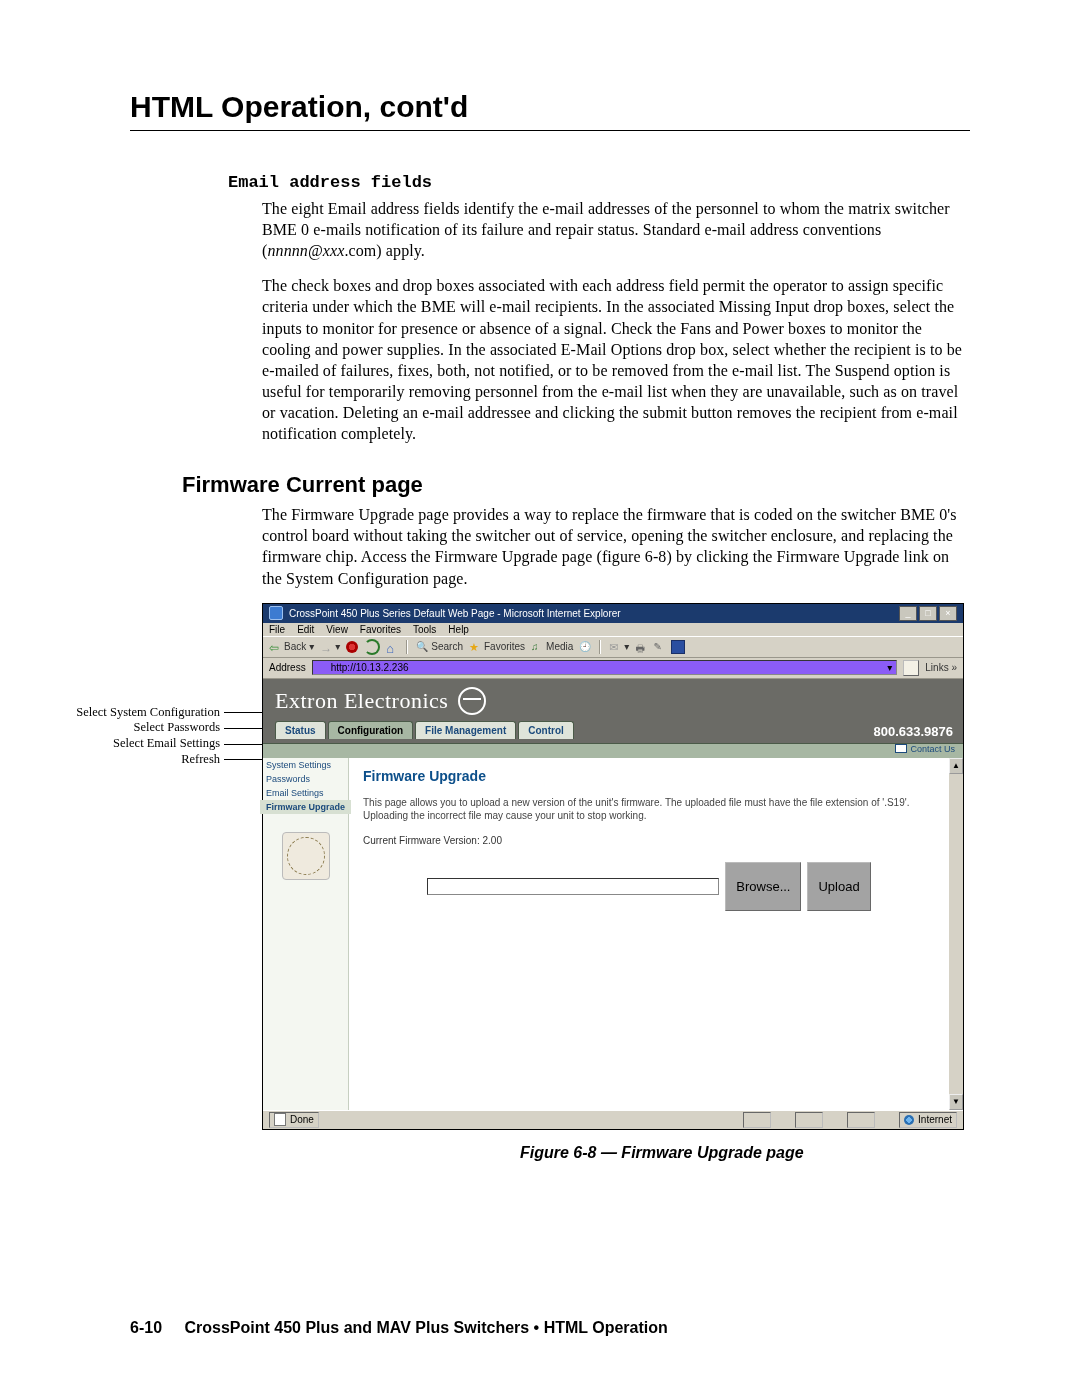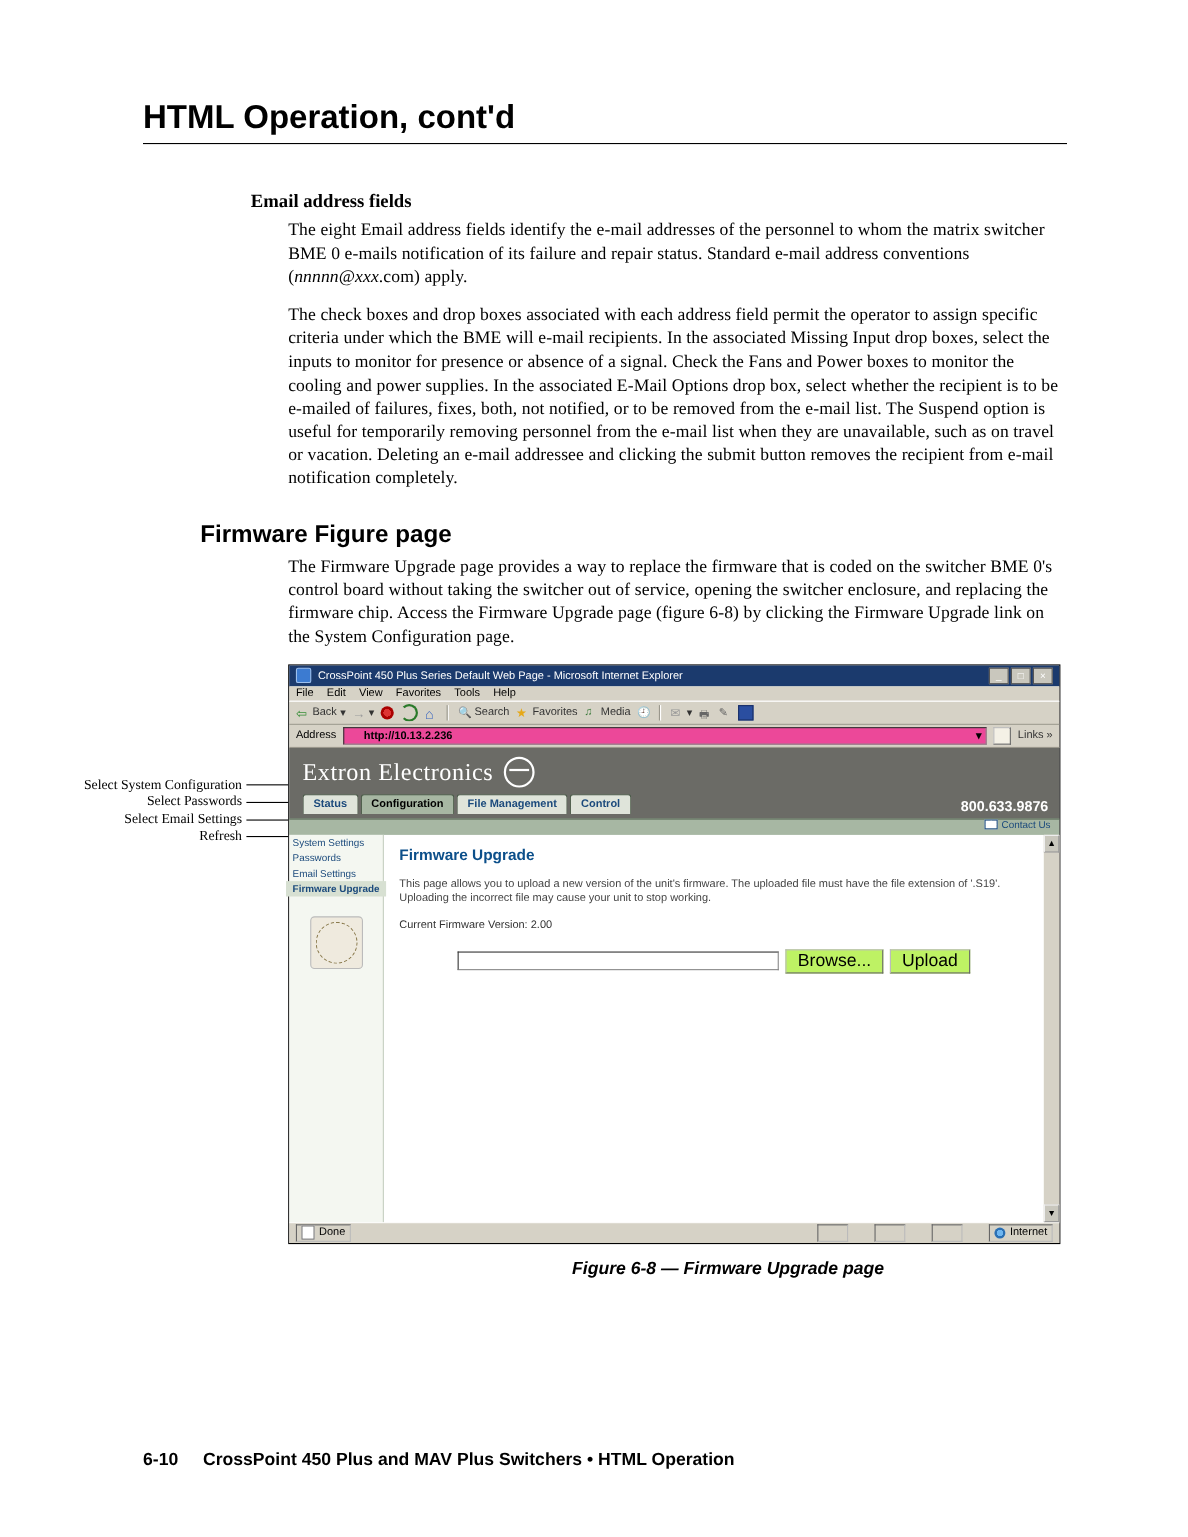--- a/index.html
+++ b/index.html
@@ -22,21 +22,21 @@
     font-weight: 900;
     font-size: 30px;
     margin: 0 0 6px 0;
   }
   .hr {
     border: none;
     border-top: 1.5px solid #000;
     margin: 0 0 42px 0;
   }
   .sec-h3 {
-    font-family: Liberation Serif, serif;
+    font-family: Liberation Mono, monospace;
     font-weight: 900;
     font-size: 17px;
     margin: 0 0 6px 98px;
   }
   .sec-h2 {
     font-family: Arial, Helvetica, sans-serif;
     font-weight: 900;
     font-size: 22px;
     margin: 28px 0 6px 52px;
   }
@@ -136,21 +136,21 @@
   .icn-media::before{content:"♫";color:#3a7a3a;font-size:10px;}
   .icn-hist::before{content:"🕘";font-size:10px;}
   .icn-mail::before{content:"✉";color:#999;font-size:11px;}
   .icn-print::before{content:"🖶";color:#666;font-size:10px;}
   .icn-edit::before{content:"✎";color:#666;font-size:10px;}
   .icn-word{background:#2a4ea0;border:1px solid #1a2f66;}
   .addrbar {
     background:#d6d2c6; border-bottom:1px solid #9a978c; padding:2px 6px;
     display:flex; gap:6px; align-items:center;
   }
-  .addrbar .fld { flex:1; background:#ec4899; border:1px inset #888; padding:1px 4px; display:flex; align-items:flex-end; gap:4px;font-weight:bold;}
+  .addrbar .fld { flex:1; background:#8b5cf6; border:1px inset #888; padding:1px 4px; display:flex; align-items:flex-start; gap:4px;}
   .addrbar .go { width:14px;height:14px;background:#f4f1e6;border:1px outset #bbb;}
   .addrbar .links { margin-left:auto; color:#333; }
   .brandbar {
     background:#6b6b66;
     padding:8px 12px 4px 12px;
     position:relative;
   }
   .brandbar .brand {
     color:#fff; font-family:'Times New Roman',serif; font-size:22px; letter-spacing:.5px;
     display:flex; align-items:center; gap:10px;
@@ -198,21 +198,21 @@
   .sidebar .seal .inner{width:36px;height:36px;border:1px dashed #8a7a4d;border-radius:50%;}
   .mainpane { flex:1; padding:10px 14px; position:relative; }
   .umh1 { color:#0c4f8a; font-weight:bold; font-size:14px; margin-bottom:12px;}
   .umtxt { color:#444; font-size:10px; line-height:1.35; margin-bottom:12px;}
   .umver { color:#333; font-size:10px; margin-bottom:16px;}
   .uploadrow { display:flex; gap:6px; align-items:center; justify-content:center; }
   .uploadrow .txt {
     width:290px; height:15px; border:1px inset #888; background:#fff;
   }
   .uploadrow .btn {
-    background:#bef264; border:1px outset #bbb; padding:1px 10px; font-size:16px;
+    background:#a3a3a3; border:1px outset #bbb; padding:16px 10px; font-size:13px;
   }
   .statusbar {
     background:#d6d2c6; border-top:1px solid #fff; height:18px;
     display:flex; align-items:center; padding:0 6px; gap:24px;
   }
   .statusbar .cell {
     border:1px inset #bbb; height:14px; padding:0 4px; display:flex; align-items:center; gap:4px;
   }
   .statusbar .fileic{width:10px;height:11px;border:1px solid #777;background:#fff;}
   .statusbar .spacer{flex:1;}
@@ -224,21 +224,21 @@
 <div class="page">
   <h1 class="page-title">HTML Operation, cont'd</h1>
   <hr class="hr">
 
   <h3 class="sec-h3">Email address fields</h3>
   <p class="para">
     <span>The eight Email address fields identify the e-mail addresses of the personnel to whom the matrix switcher BME 0 e-mails notification of its failure and repair status. Standard e-mail address conventions (</span><span class="it">nnnnn@xxx</span><span>.com) apply.</span>
   </p>
   <p class="para">The check boxes and drop boxes associated with each address field permit the operator to assign specific criteria under which the BME will e-mail recipients.  In the associated Missing Input drop boxes, select the inputs to monitor for presence or absence of a signal.  Check the Fans and Power boxes to monitor the cooling and power supplies.  In the associated E-Mail Options drop box, select whether the recipient is to be e-mailed of failures, fixes, both, not notified, or to be removed from the e-mail list.  The Suspend option is useful for temporarily removing personnel from the e-mail list when they are unavailable, such as on travel or vacation. Deleting an e-mail addressee and clicking the submit button removes the recipient from e-mail notification completely.</p>
 
-  <h2 class="sec-h2">Firmware Figure page</h2>
+  <h2 class="sec-h2">Firmware Current page</h2>
   <p class="para">The Firmware Upgrade page provides a way to replace the firmware that is coded on the switcher BME 0's control board without taking the switcher out of service, opening the switcher enclosure, and replacing the firmware chip.  Access the Firmware Upgrade page (figure 6-8) by clicking the Firmware Upgrade link on the System Configuration page.</p>
 
   <div class="fig-wrap">
     <div class="callouts">
       <div><span>Select System Configuration</span><span class="lead"></span></div>
       <div><span>Select Passwords</span><span class="lead"></span></div>
       <div><span>Select Email Settings</span><span class="lead"></span></div>
       <div><span>Refresh</span><span class="lead"></span></div>
     </div>
 

